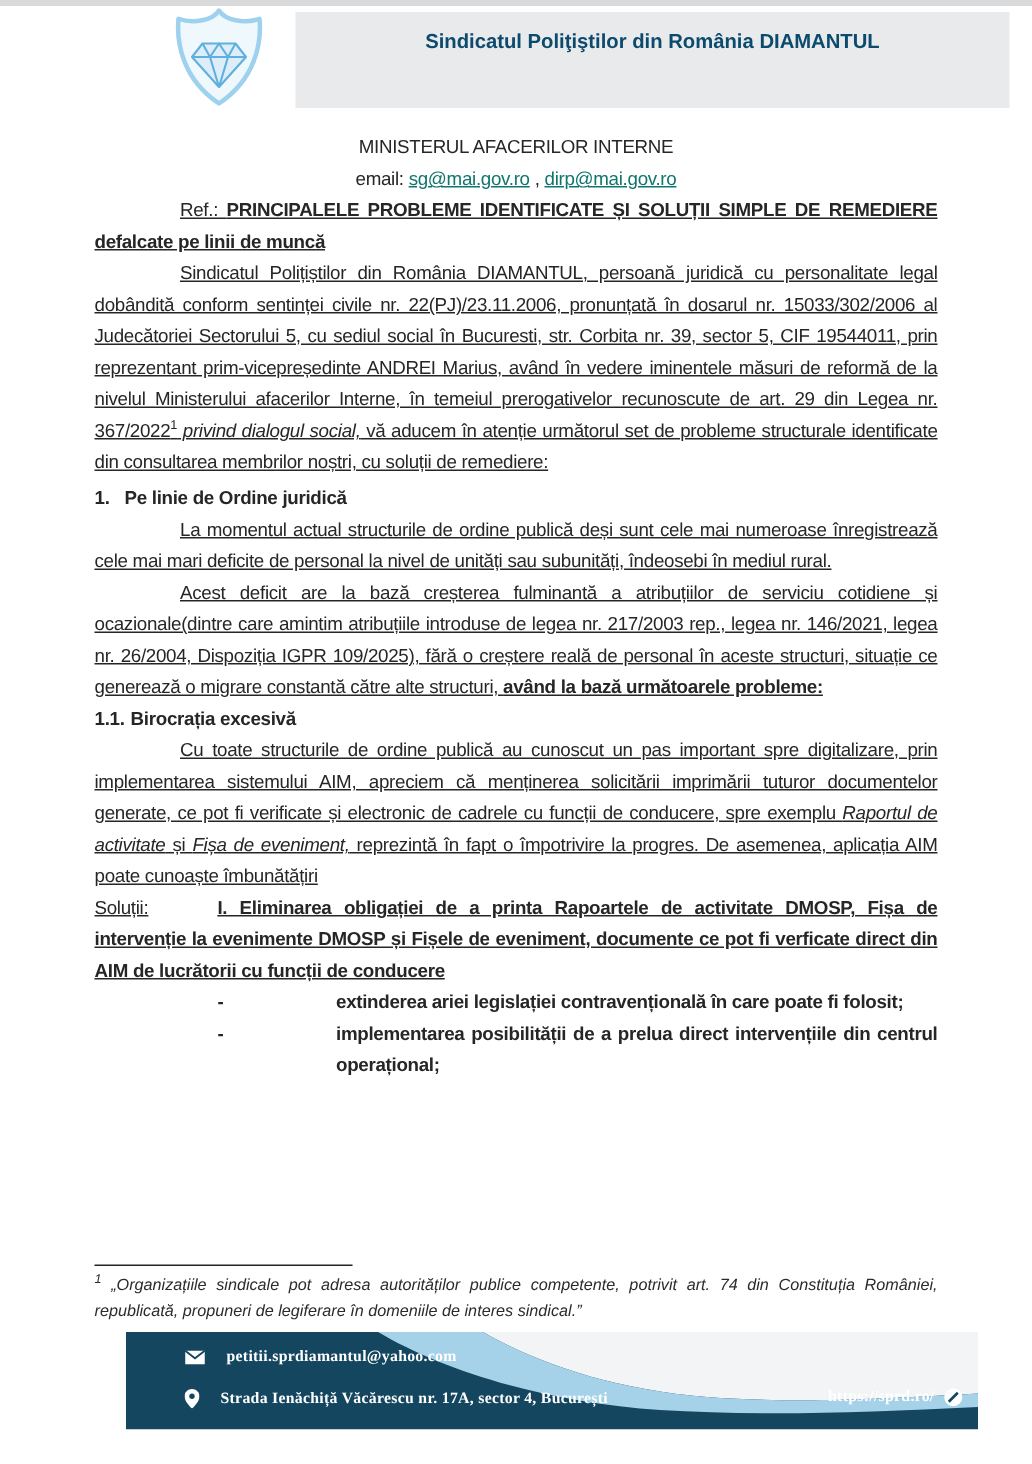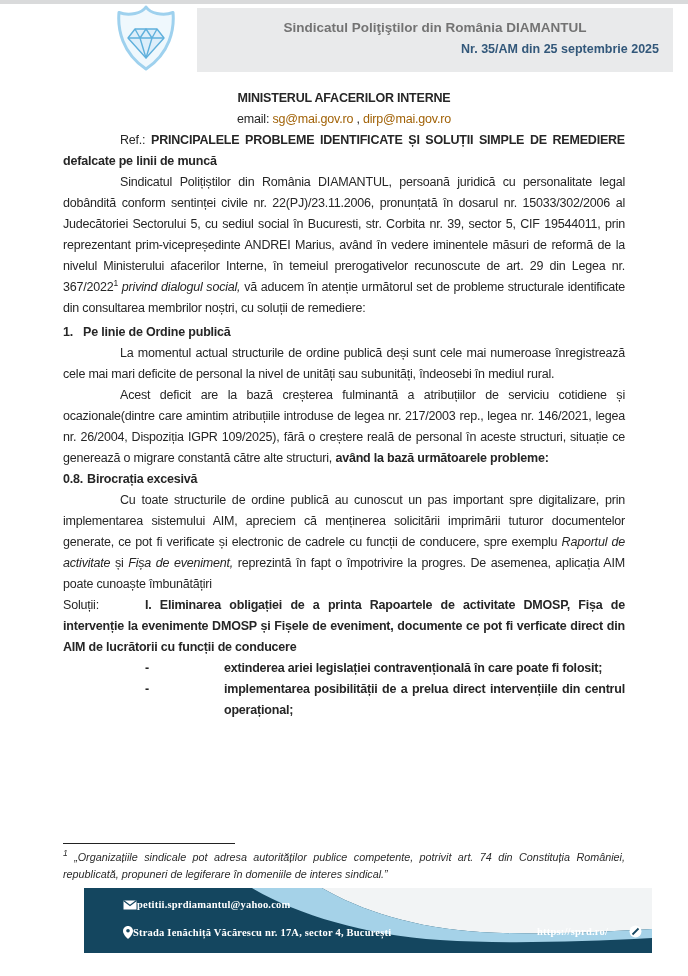--- a/index.html
+++ b/index.html
@@ -5,101 +5,100 @@
   html,body{margin:0;padding:0;background:#ffffff;}
   .page{
     position:relative;width:688px;height:976px;background:#ffffff;overflow:hidden;
     font-family:"Liberation Sans","DejaVu Sans",sans-serif;
     color:#262626;font-size:12.5px;letter-spacing:-0.2px;
   }
   .top-strip{position:absolute;top:0;left:0;right:0;height:4px;background:#d9dadb;}
   
   .logo{position:absolute;left:112px;top:5px;width:68px;height:67px;}
   .head-box{position:absolute;left:197px;top:8px;width:476px;height:64px;background:#e9eaeb;}
-  .org-title{margin-top:12px;text-align:center;color:#737373;font-weight:bold;font-size:13.5px;letter-spacing:0;}
+  .org-title{margin-top:12px;text-align:center;color:#0c4a6e;font-weight:bold;font-size:13.5px;letter-spacing:0;}
   .doc-no{margin-top:7px;text-align:right;padding-right:14px;color:#33587a;font-weight:bold;font-size:12.5px;letter-spacing:0;}
   
   .letter-body{position:absolute;left:63px;top:88px;width:562px;line-height:21px;}
   .letter-body p{margin:0;}
   .center{text-align:center;}
-  .bold{font-weight:bold;}
-  .justify{text-align:justify;}
+  .bold{font-weight:normal;}
+  .justify{text-align:justify;text-decoration:underline;}
   .indent{text-indent:57px;}
   .salutation{margin-left:57px;}
   .m-ministry{margin-top:8px;}
   .m-att{margin-top:9px;}
   .m-email{margin-top:9px;}
   .m-ref{margin-top:6px;}
   .m-intro{margin-top:2px;}
-  .link{color:#a16207;cursor:pointer;}
+  .link{color:#0f766e;text-decoration:underline;cursor:pointer;}
   sup{font-size:8.5px;vertical-align:super;line-height:0;}
   .heading1{font-weight:bold;margin-left:35px;margin-top:3px !important;}
   .h-num{display:inline-block;width:20px;}
   .heading11{font-weight:bold;margin-left:35px;}
   .h-num11{margin-right:4px;}
   .solutii{margin-left:57px;}
   .sol-tab{display:inline-block;width:46px;}
   .sol2{margin-left:147px;font-weight:bold;}
   .bullet{display:flex;margin-left:82px;line-height:21px;}
   .dash{width:35px;font-weight:bold;flex:none;}
   .btext{flex:1;text-align:justify;font-weight:bold;margin-left:44px;}
   
   .footnote-area{position:absolute;left:63px;width:562px;top:843px;}
   .fn-rule{width:172px;border-top:1.4px solid #222;margin-bottom:5px;}
   .fn-text{margin:0;font-family:Liberation Sans, sans-serif;font-style:italic;
            font-size:10.8px;line-height:16.5px;text-align:justify;letter-spacing:0;color:#2b2b2b;}
   
   .page-footer{position:absolute;left:84px;top:888px;width:568px;height:65px;
                font-family:"Liberation Serif","DejaVu Serif",serif;letter-spacing:0.2px;}
   .f-svg{position:absolute;left:0;top:0;}
-  .f-row{position:absolute;color:#ffffff;font-weight:bold;font-size:10.5px;display:flex;align-items:center;gap:0;padding-left:24px;}
+  .f-row{position:absolute;color:#ffffff;font-weight:bold;font-size:10.5px;display:flex;align-items:center;gap:14px;padding-left:24px;}
   .f-email{left:15px;top:11px;}
   .f-addr{left:15px;top:38px;text-align:right;}
-  .f-url{position:absolute;right:10px;top:37px;color:#ffffff;font-weight:bold;font-size:10.5px;display:flex;align-items:center;gap:21px;}
+  .f-url{position:absolute;right:10px;top:37px;color:#ffffff;font-weight:bold;font-size:10.5px;display:flex;align-items:center;gap:6px;}
 </style>
 </head>
 <body>
 
 <div class="page">
   <div class="top-strip"></div>
 
   <div class="logo">
     <svg width="68" height="67" viewBox="0 0 68 67">
       <path d="M34,2 C36,5 40,7.5 45,8.5 C51,9.7 57,9 61,7.5 C62.5,24 58,48 34,64 C10,48 5.5,24 7,7.5 C11,9 17,9.7 23,8.5 C28,7.5 32,5 34,2 Z" fill="#eff8fd" stroke="#9ed1ee" stroke-width="3" stroke-linejoin="round"></path>
       <g stroke="#5fb0dc" stroke-width="1.4" fill="#ddeefa" stroke-linejoin="round">
         <path d="M23,24 L45,24 L52,33 L34,53 L16,33 Z"></path>
         <path d="M23,24 L28,33 L34,24 L40,33 L45,24 M16,33 L52,33 M28,33 L34,53 M40,33 L34,53" fill="none"></path>
       </g>
     </svg>
   </div>
   <div class="head-box">
     <div class="org-title">Sindicatul Poliţiştilor din România DIAMANTUL</div>
-    <div class="doc-no">Nr. 35/AM din 25 septembrie 2025</div>
   </div>
 
   <div class="letter-body">
     <p class="center bold m-ministry">MINISTERUL AFACERILOR INTERNE</p>
     <p class="center m-email">
       <span>email: </span><a class="link">sg@mai.gov.ro</a><span> , </span><a class="link">dirp@mai.gov.ro</a>
     </p>
     <p class="justify indent m-ref">
       <span>Ref.: </span><b>PRINCIPALELE PROBLEME IDENTIFICATE ȘI SOLUȚII SIMPLE DE REMEDIERE defalcate pe linii de muncă</b>
     </p>
     <p class="justify indent m-intro">
       <span>Sindicatul Polițiștilor din România DIAMANTUL, persoană juridică cu personalitate legal dobândită conform sentinței civile nr. 22(PJ)/23.11.2006, pronunțată în dosarul nr. 15033/302/2006 al Judecătoriei Sectorului 5, cu sediul social în Bucuresti, str. Corbita nr. 39, sector 5, CIF 19544011, prin reprezentant prim-vicepreședinte ANDREI Marius, având în vedere iminentele măsuri de reformă de la nivelul Ministerului afacerilor Interne, în temeiul prerogativelor recunoscute de art. 29 din Legea nr. 367/2022</span><sup>1</sup><i> privind dialogul social,</i><span> vă aducem în atenție următorul set de probleme structurale identificate din consultarea membrilor noștri, cu soluții de remediere:</span>
     </p>
     <p class="heading1">
-      <span class="h-num">1.</span><span>Pe linie de Ordine publică</span>
+      <span class="h-num">1.</span><span>Pe linie de Ordine juridică</span>
     </p>
     <p class="justify indent">La momentul actual structurile de ordine publică deși sunt cele mai numeroase înregistrează cele mai mari deficite de personal la nivel de unități sau subunități, îndeosebi în mediul rural.</p>
     <p class="justify indent">
       <span>Acest deficit are la bază creșterea fulminantă a atribuțiilor de serviciu cotidiene și ocazionale(dintre care amintim atribuțiile introduse de legea nr. 217/2003 rep., legea nr. 146/2021, legea nr. 26/2004, Dispoziția IGPR 109/2025), fără o creștere reală de personal în aceste structuri, situație ce generează o migrare constantă către alte structuri, </span><b>având la bază următoarele probleme:</b>
     </p>
     <p class="heading11">
-      <span class="h-num11">0.8.</span><span>Birocrația excesivă</span>
+      <span class="h-num11">1.1.</span><span>Birocrația excesivă</span>
     </p>
     <p class="justify indent">
       <span>Cu toate structurile de ordine publică au cunoscut un pas important spre digitalizare, prin implementarea sistemului AIM, apreciem că menținerea solicitării imprimării tuturor documentelor generate, ce pot fi verificate și electronic de cadrele cu funcții de conducere, spre exemplu </span><i>Raportul de activitate</i><span> și </span><i>Fișa de eveniment,</i><span> reprezintă în fapt o împotrivire la progres. De asemenea, aplicația AIM poate cunoaște îmbunătățiri</span>
     </p>
     <p class="justify solutii">
       <span class="sol-label">Soluții:</span><span class="sol-tab"></span><b>I. Eliminarea obligației de a printa Rapoartele de activitate DMOSP, Fișa de intervenție la evenimente DMOSP și Fișele de eveniment, documente ce pot fi verficate direct din AIM de lucrătorii cu funcții de conducere</b>
     </p>
     <div class="bullet">
       <span class="dash">-</span>
       <div class="btext">extinderea ariei legislației contravențională în care poate fi folosit;</div>

